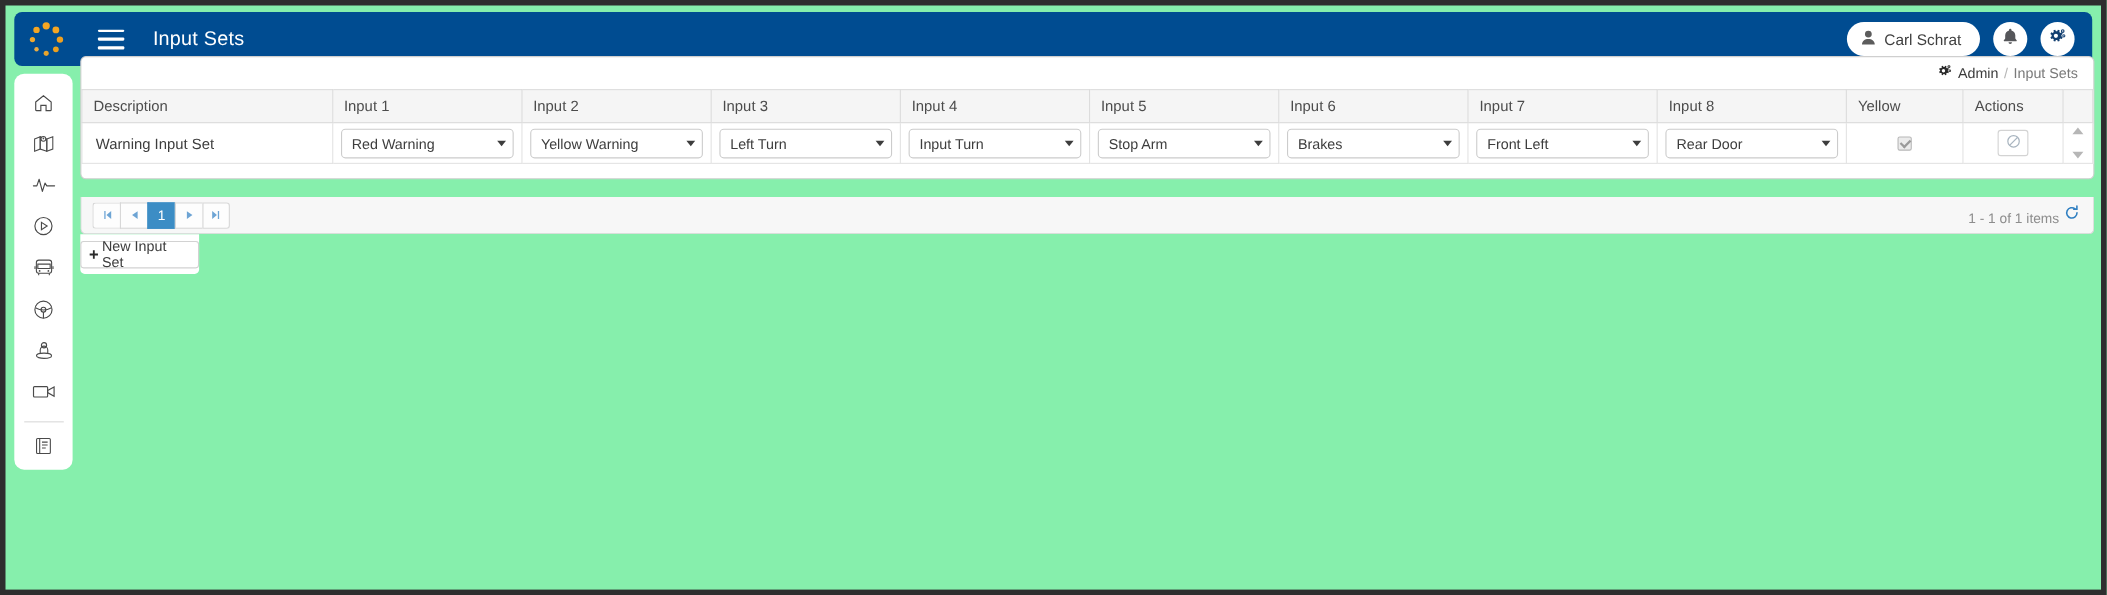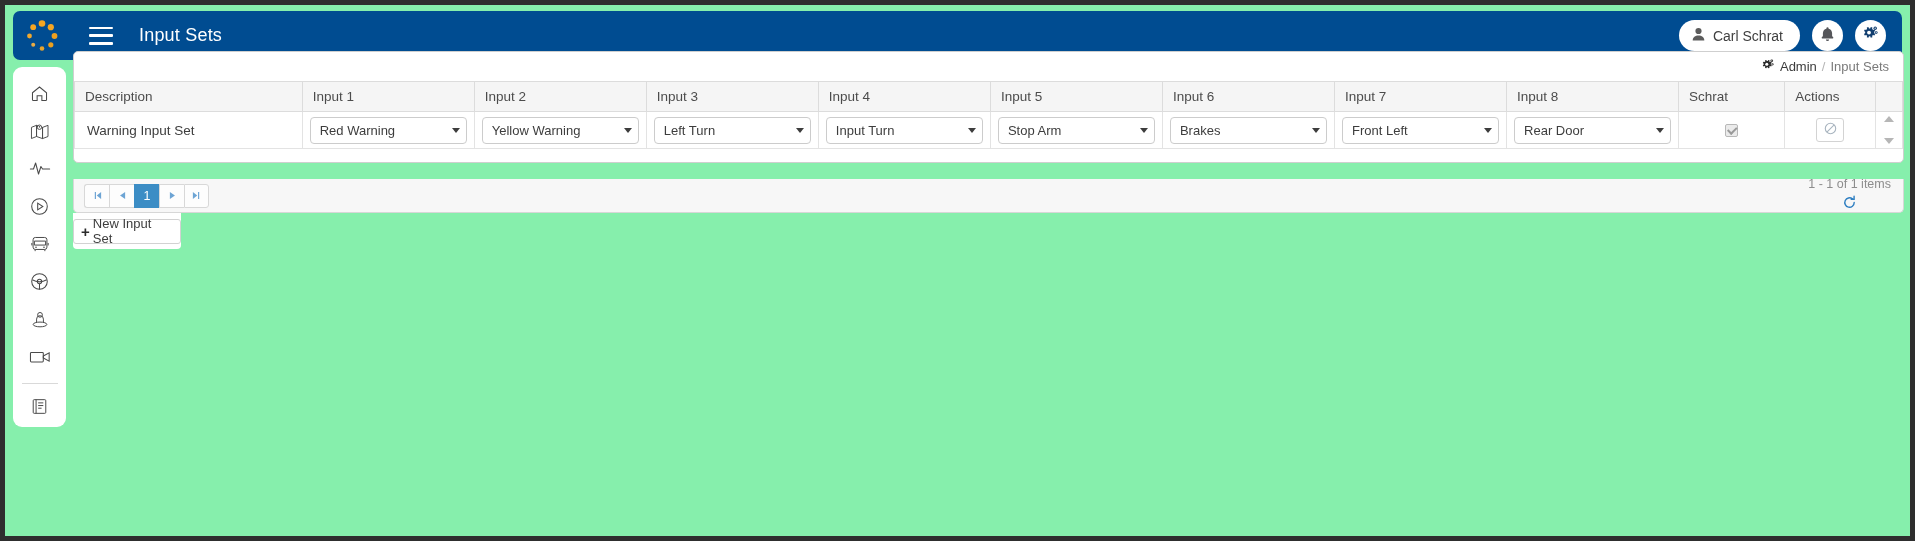--- a/index.html
+++ b/index.html
@@ -210,21 +210,21 @@
     border-right: none;
     background: #fdfdfd;
     display: flex; align-items: center; justify-content: center;
     font-size: 12.5px;
     color: #6da4d4;
     cursor: pointer;
   }
   .pg-btn:first-child { border-radius: 3px 0 0 3px; }
   .pg-btn:last-child { border-right: 1px solid #d8d8d8; border-radius: 0 3px 3px 0; }
   .pg-btn.active { background: #3c8dc5; color: #fff; border-color: #3c8dc5; }
-  .pg-right { margin-left: auto; display: flex; align-items: center; gap: 4px; flex-direction: column; }
+  .pg-right { margin-left: auto; display: flex; align-items: flex-end; gap: 4px; }
   .pg-count { font-size: 12.5px; color: #8d8d8d; }
   .refresh-btn { cursor: pointer; display: flex; align-items: center; }
 
   
   .newcard {
     position: absolute;
     left: 68px; top: 208px;
     width: 108px; height: 36px;
     background: #fff;
     border-radius: 0 0 4px 4px;
@@ -444,21 +444,21 @@
         <tr>
           <th>Description</th>
           <th>Input 1</th>
           <th>Input 2</th>
           <th>Input 3</th>
           <th>Input 4</th>
           <th>Input 5</th>
           <th>Input 6</th>
           <th>Input 7</th>
           <th>Input 8</th>
-          <th>Schrat</th>
+          <th>Yellow</th>
           <th>Actions</th>
           <th class="scroll-col"></th>
         </tr>
       </thead>
       <tbody>
         <tr>
           <td>Warning Input Set</td>
 
           <td>
             <div class="ddl">

